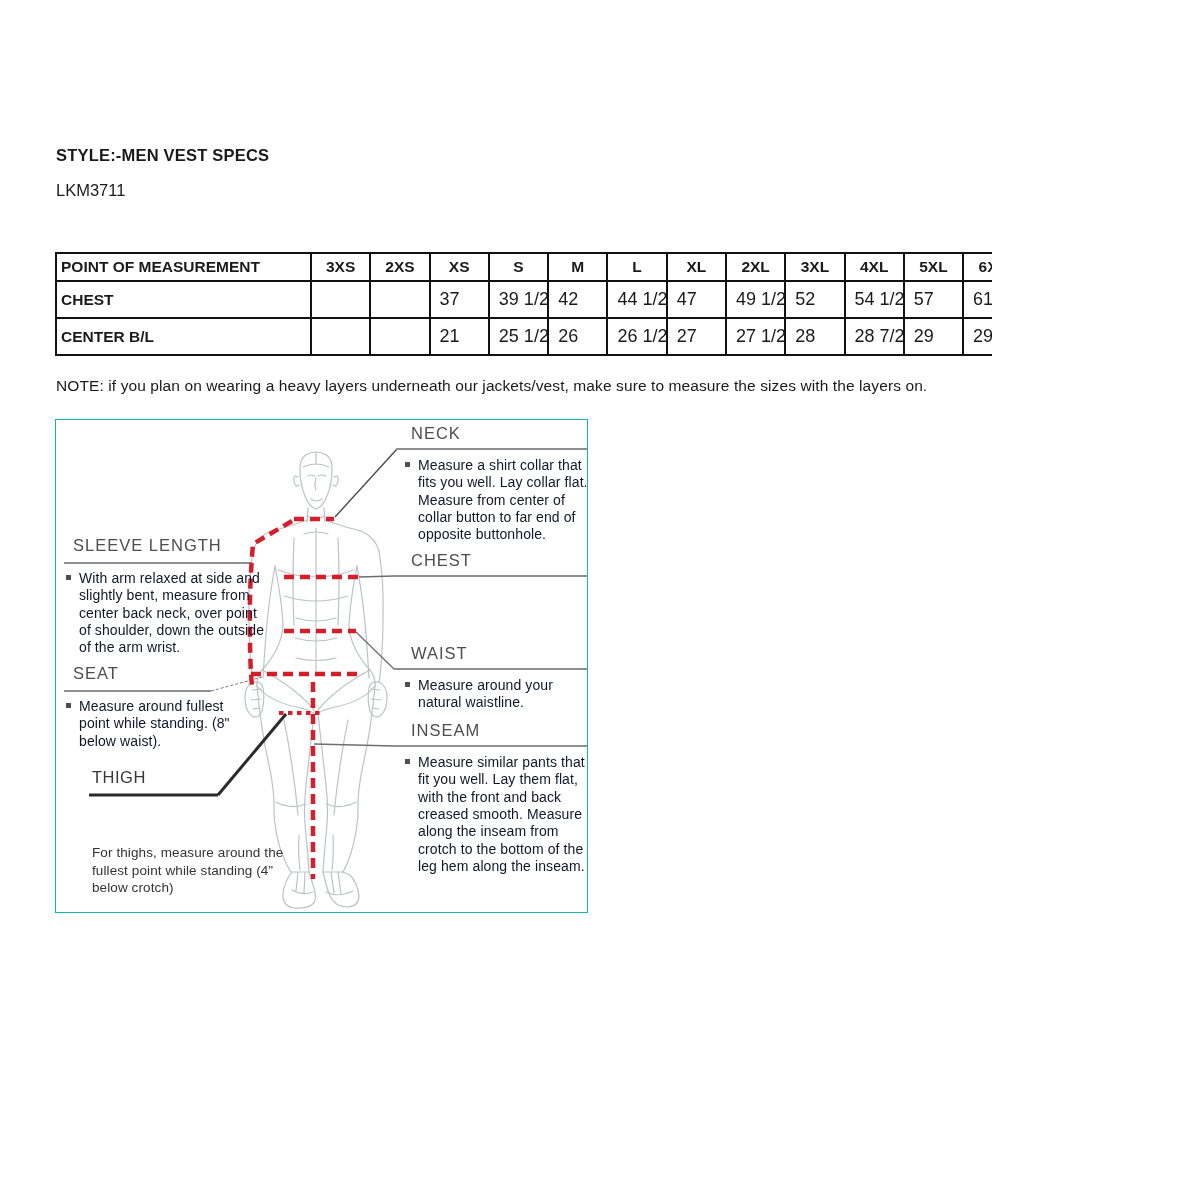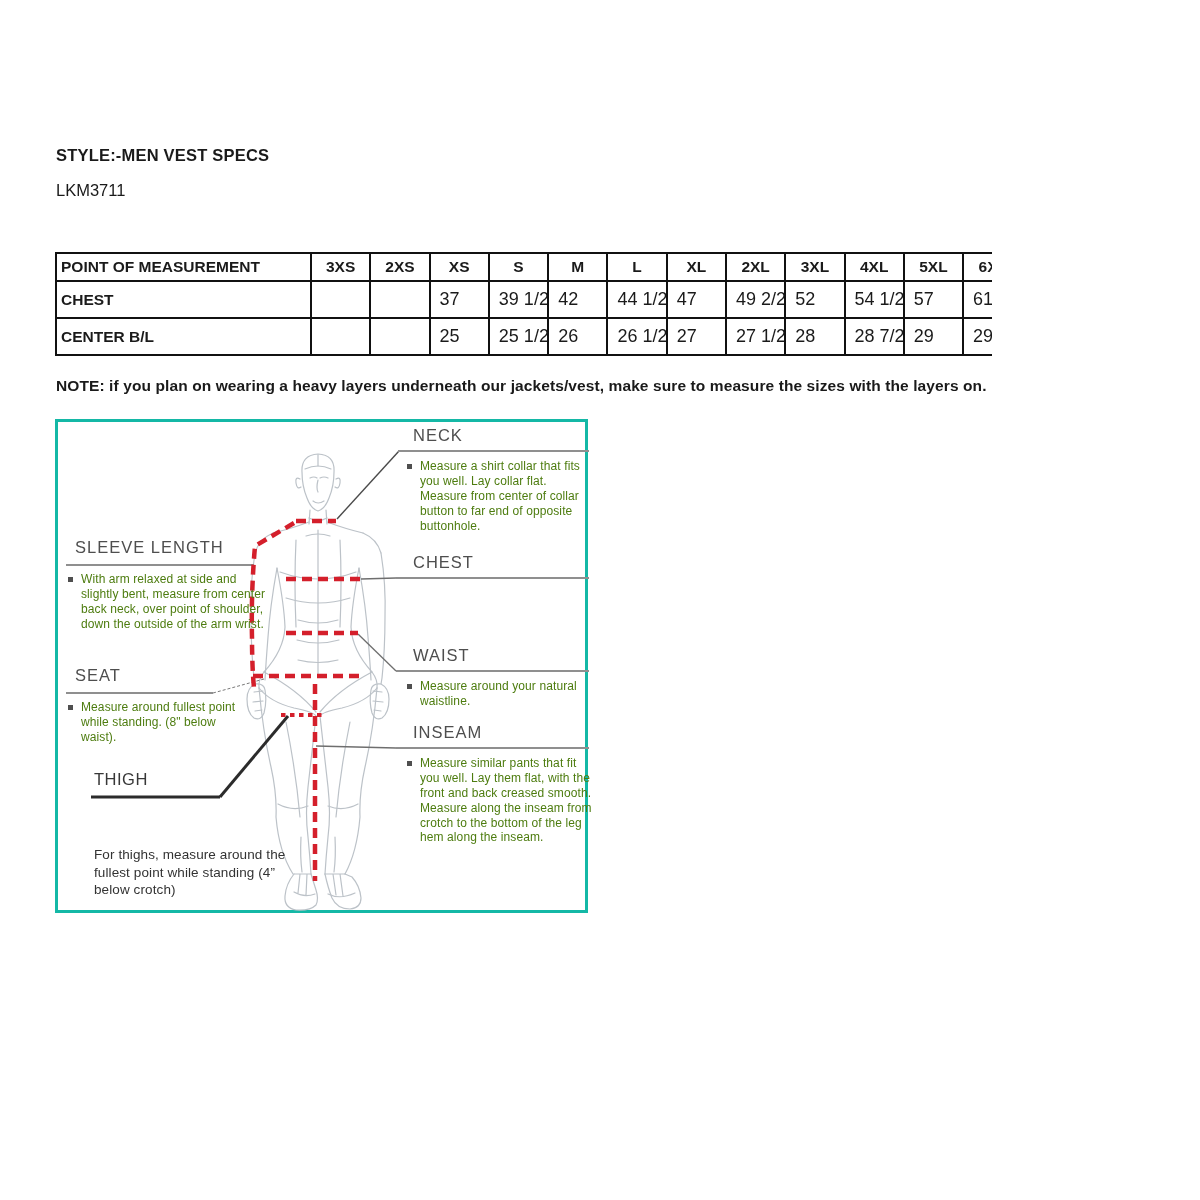--- a/index.html
+++ b/index.html
@@ -6,52 +6,52 @@
     --red:#d41f2b; --fig:#bcc2c8; --callout:#8f8f8f; --thigh:#2b2b2b;
   }
   *{box-sizing:border-box;margin:0;padding:0;}
   html,body{width:1200px;height:1200px;background:#ffffff;
     font-family:"Liberation Sans", sans-serif;color:#1a1a1a;}
   .page{position:relative;width:992px;height:1200px;background:#fff;overflow:hidden;}
 
   
   .doc-title{position:absolute;left:56px;top:146px;font-size:16.5px;font-weight:bold;letter-spacing:.2px;}
   .doc-model{position:absolute;left:56px;top:181px;font-size:16.5px;font-weight:normal;}
-  .note{position:absolute;left:56px;top:377px;font-size:15.5px;font-weight:bold;letter-spacing:.1px;}
+  .note{position:absolute;left:56px;top:377px;font-size:15.5px;font-weight:normal;letter-spacing:.1px;}
 
   
   table.size{position:absolute;left:55px;top:252px;width:1087px;border-collapse:collapse;
     table-layout:fixed;font-size:16px;border-radius:13px;}
   table.size th, table.size td{border:2px solid #111;padding:0 0 0 9px;text-align:left;
     overflow:hidden;white-space:nowrap;}
   table.size thead th{height:28px;font-weight:bold;text-align:center;padding:0 2px;font-size:15.5px;}
   table.size thead th.pom-col{text-align:left;padding-left:4px;}
   table.size tbody tr{height:37px;}
   table.size th.row-label{font-weight:bold;padding-left:4px;font-size:15.5px;}
   table.size td{font-weight:normal;font-size:18px;}
 
   
   .diagram{position:absolute;left:55px;top:419px;width:533px;height:494px;
-    border:3px solid #14b8a6;background:#fff;}
+    border:1px solid #14b8a6;background:#fff;}
   .diagram svg{position:absolute;left:0;top:0;}
   .fig path{stroke:var(--fig);stroke-width:1.2;fill:none;stroke-linecap:round;stroke-linejoin:round;}
   .callouts line{stroke:var(--callout);stroke-width:2;}
   .callouts line.dark{stroke:#4a4a4a;stroke-width:1.4;}
   .callouts line.conn{stroke:#6e6e6e;stroke-width:1.3;}
   .callouts line.thin{stroke:#7a7a7a;stroke-width:1;stroke-dasharray:3 2;}
   .callouts line.black{stroke:var(--thigh);stroke-width:3;}
   .redlines line,.redlines path{stroke:var(--red);stroke-width:4.5;fill:none;
     stroke-dasharray:10 6;stroke-linecap:butt;}
   .redlines .dots{stroke-width:4;stroke-dasharray:4.5 4.5;}
 
   .sec-title{position:absolute;font-size:16.5px;letter-spacing:1px;color:#4e4e4e;font-weight:normal;}
   .sec-title.dark{color:#383838;letter-spacing:.5px;}
   .sec-desc{position:absolute;display:flex;align-items:flex-start;}
   .sec-desc .bullet{flex:0 0 auto;width:5px;height:5px;background:#4f4f4f;margin:5px 8px 0 0;}
-  .sec-desc .txt{font-size:12px;line-height:1.24;color:#4d7c0f;letter-spacing:.1px;}
+  .sec-desc .txt{font-size:14px;line-height:1.24;color:#0f172a;letter-spacing:.1px;}
   .sec-desc.plain .txt{font-size:13.5px;line-height:1.3;color:#333;margin-top:40px;}
 </style>
 </head>
 <body>
 
 <div class="page">
 
   <div class="doc-title">STYLE:-MEN VEST SPECS</div>
   <div class="doc-model">LKM3711</div>
 
@@ -95,33 +95,33 @@
     <tbody>
         <tr>
           <th class="row-label">CHEST</th>
           <td></td>
           <td></td>
           <td>37</td>
           <td>39 1/2</td>
           <td>42</td>
           <td>44 1/2</td>
           <td>47</td>
-          <td>49 2/2</td>
+          <td>49 1/2</td>
           <td>52</td>
           <td>54 1/2</td>
           <td>57</td>
           <td>61</td>
           <td>65</td>
           <td>69</td>
         </tr>
         <tr>
           <th class="row-label">CENTER B/L</th>
           <td></td>
           <td></td>
-          <td>25</td>
+          <td>21</td>
           <td>25 1/2</td>
           <td>26</td>
           <td>26 1/2</td>
           <td>27</td>
           <td>27 1/2</td>
           <td>28</td>
           <td>28 7/2</td>
           <td>29</td>
           <td>29 1/2</td>
           <td>30</td>

